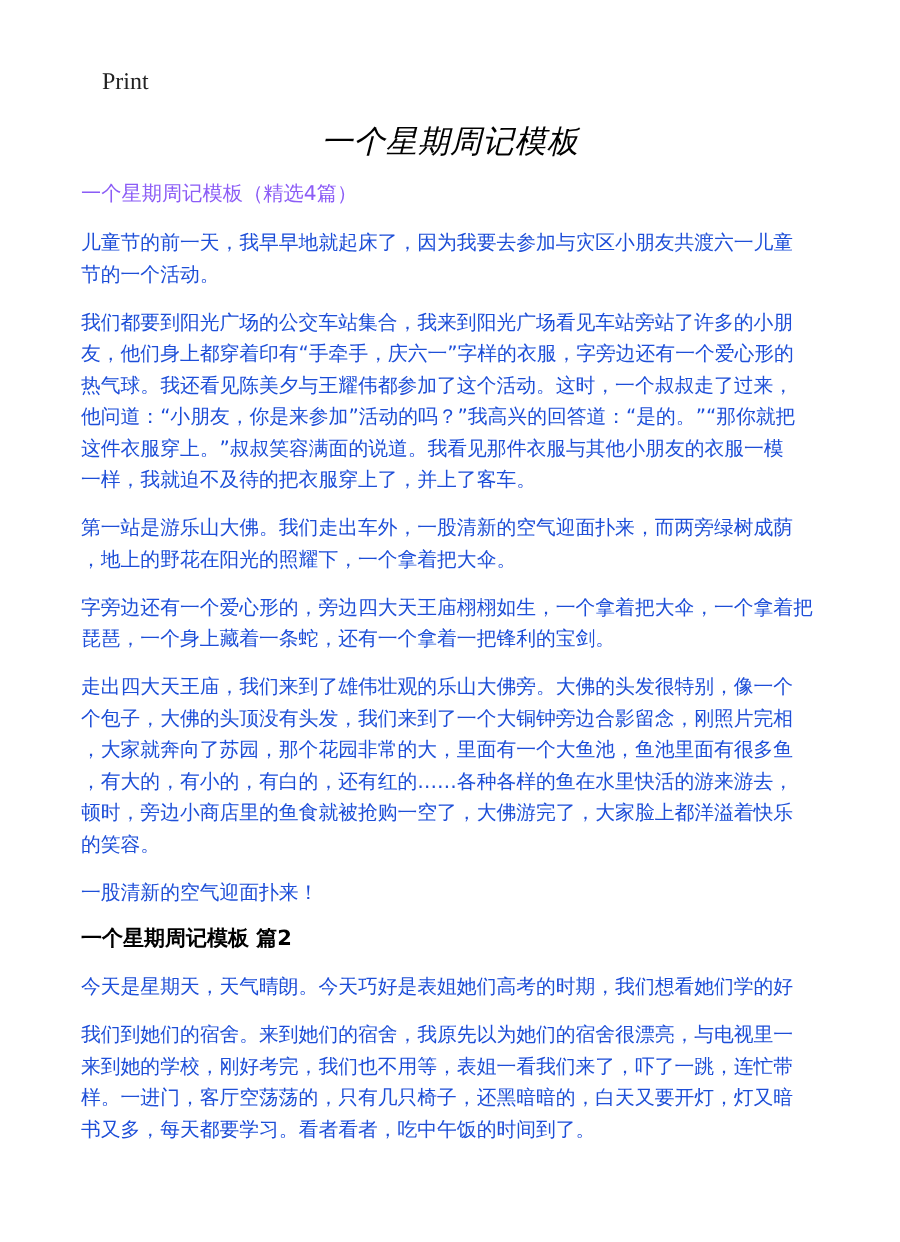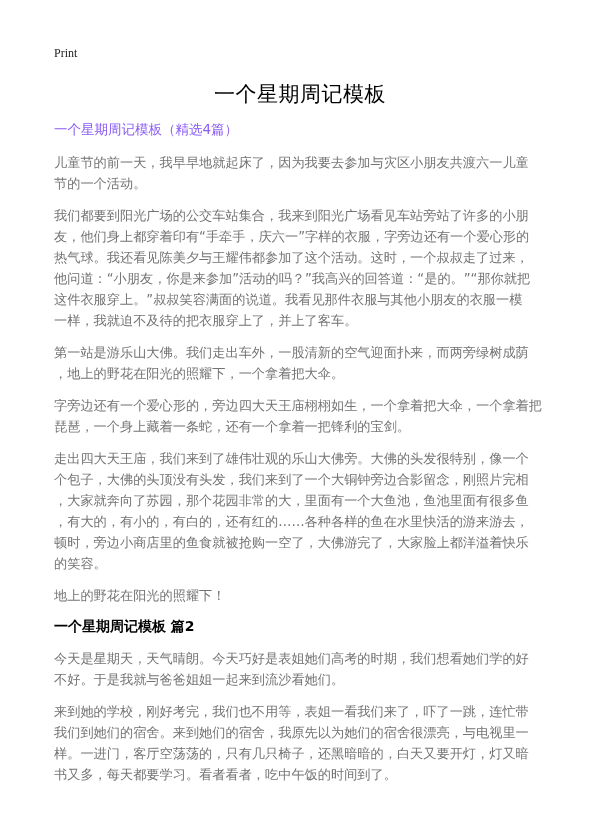--- a/index.html
+++ b/index.html
@@ -10,37 +10,38 @@
     body {
       width: 600px;
       height: 828px;
       position: relative;
       overflow: hidden;
       color: #111111;
       font-family: "DejaVu Sans", "Liberation Sans", sans-serif;
     }
     .print-label {
       position: absolute;
-      left: 54px;
+      left: 68px;
       top: 46px;
       font-family: "Liberation Serif", "DejaVu Serif", serif;
-      font-size: 12px;
+      font-size: 16px;
       color: #222;
     }
     .doc-title {
       position: absolute;
       left: 0;
       width: 600px;
       top: 80px;
       text-align: center;
       font-size: 21px;
       font-weight: normal;
       letter-spacing: 0.5px;
       margin: 0;
       color: #000;
+      font-style: italic;
     }
     .content {
       position: absolute;
       left: 54px;
       top: 120px;
       width: 500px;
     }
     .subtitle {
       font-size: 13.5px;
       line-height: 18px;
@@ -51,21 +52,21 @@
       font-size: 14px;
       font-weight: bold;
       line-height: 18px;
       margin: 0 0 13px 0;
       color: #000;
     }
     .para {
       font-size: 13.2px;
       line-height: 21px;
       margin: 0 0 11px 0;
-      color: #737373;
+      color: #1d4ed8;
       white-space: nowrap;
     }
     .para .line { display: block; }
   </style>
 </head>
 <body>
 
 <div class="print-label">Print</div>
 <h1 class="doc-title">一个星期周记模板</h1>
 
@@ -101,32 +102,31 @@
     <p class="para">
       <span class="line">走出四大天王庙，我们来到了雄伟壮观的乐山大佛旁。大佛的头发很特别，像一个</span>
       <span class="line">个包子，大佛的头顶没有头发，我们来到了一个大铜钟旁边合影留念，刚照片完相</span>
       <span class="line">，大家就奔向了苏园，那个花园非常的大，里面有一个大鱼池，鱼池里面有很多鱼</span>
       <span class="line">，有大的，有小的，有白的，还有红的……各种各样的鱼在水里快活的游来游去，</span>
       <span class="line">顿时，旁边小商店里的鱼食就被抢购一空了，大佛游完了，大家脸上都洋溢着快乐</span>
       <span class="line">的笑容。</span>
     </p>
 
     <p class="para">
-      <span class="line">地上的野花在阳光的照耀下！</span>
+      <span class="line">一股清新的空气迎面扑来！</span>
     </p>
   </div>
 
   <div>
     <h2 class="section-heading">一个星期周记模板 篇2</h2>
 
     <p class="para">
       <span class="line">今天是星期天，天气晴朗。今天巧好是表姐她们高考的时期，我们想看她们学的好</span>
-      <span class="line">不好。于是我就与爸爸姐姐一起来到流沙看她们。</span>
     </p>
 
     <p class="para">
+      <span class="line">我们到她们的宿舍。来到她们的宿舍，我原先以为她们的宿舍很漂亮，与电视里一</span>
       <span class="line">来到她的学校，刚好考完，我们也不用等，表姐一看我们来了，吓了一跳，连忙带</span>
-      <span class="line">我们到她们的宿舍。来到她们的宿舍，我原先以为她们的宿舍很漂亮，与电视里一</span>
       <span class="line">样。一进门，客厅空荡荡的，只有几只椅子，还黑暗暗的，白天又要开灯，灯又暗</span>
       <span class="line">书又多，每天都要学习。看者看者，吃中午饭的时间到了。</span>
     </p>
   </div>
 </div>
 
 </body></html>

